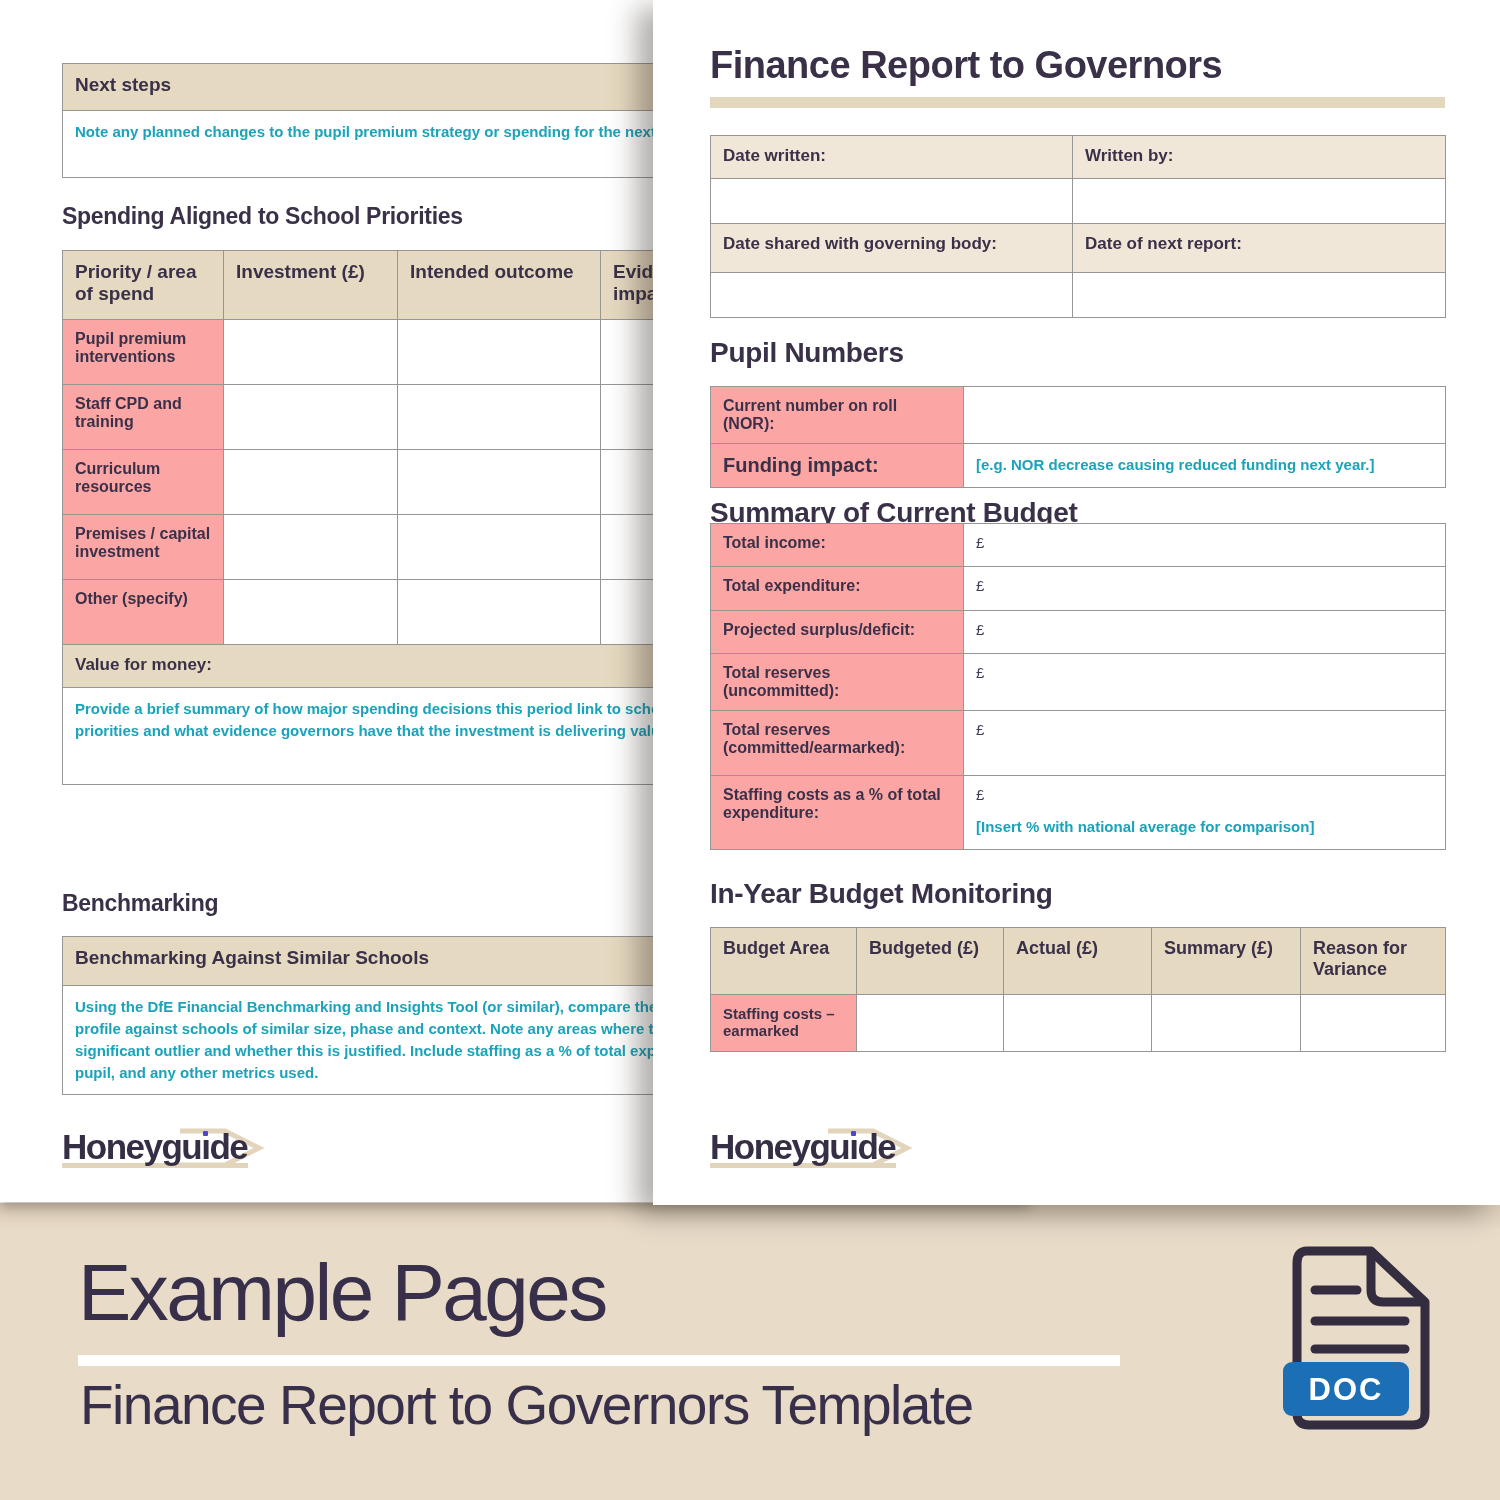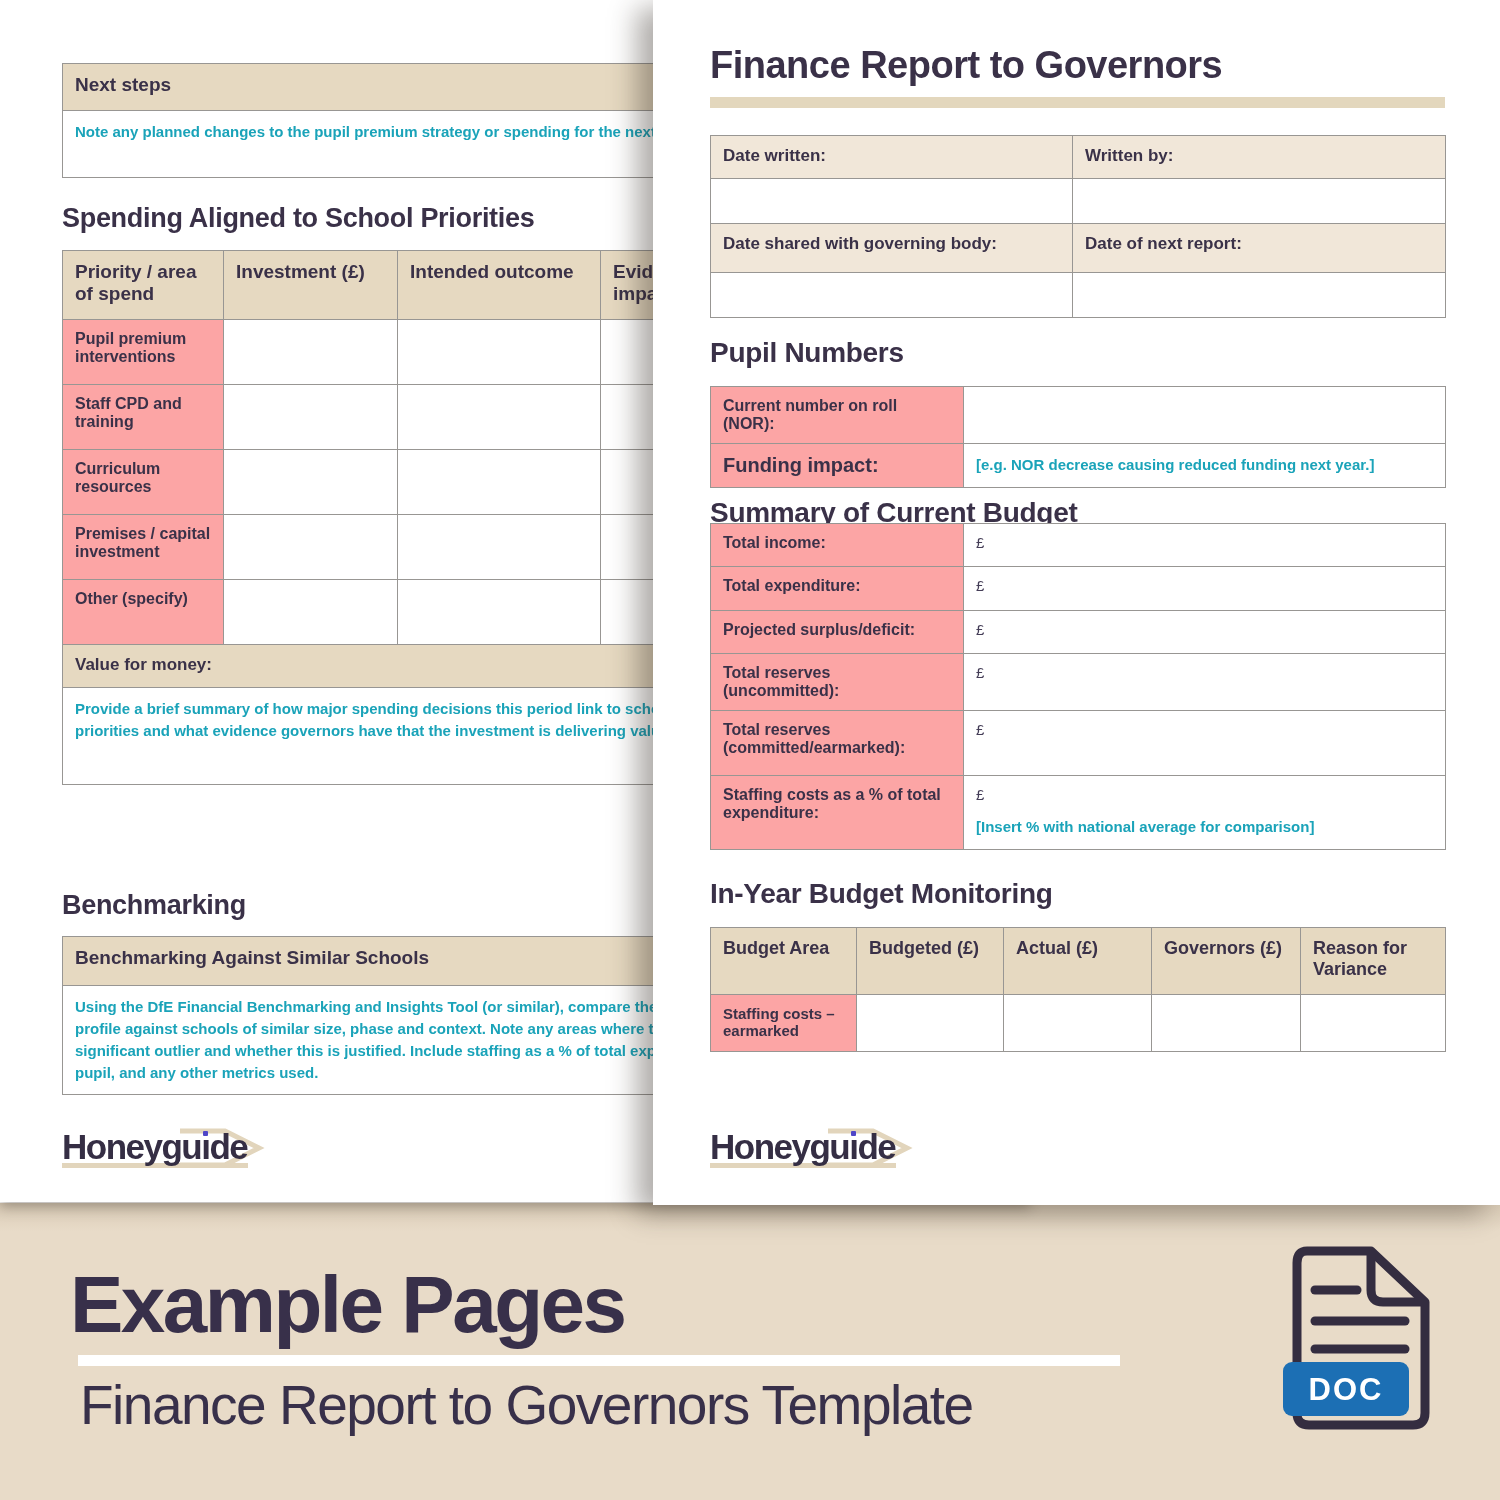--- a/index.html
+++ b/index.html
@@ -23,39 +23,39 @@
     font-size:16px;font-weight:bold;color:#3a3148;text-align:left;overflow:hidden;}
   table.tbl{border:1px solid #7c7a76;}
   .bar{background:#e6d9c1;}
   .cell-tan{background:#fca5a5;}
   .cell-tan-med{background:#f1e7d9;}
   .teal{color:#1aa3b9;font-size:15px;font-weight:bold;line-height:22px;}
   .preline{white-space:pre-line;}
   .pound{font-weight:normal;font-size:15px;color:#443d57;}
 
   .heading{position:absolute;font-weight:bold;color:#3a3148;white-space:nowrap;}
-  .h-left{font-size:27px;letter-spacing:-0.3px;}
+  .h-left{font-size:23px;letter-spacing:-0.3px;}
   .h-right{font-size:28px;letter-spacing:-0.3px;}
 
   #rp-title{position:absolute;left:57px;top:44px;font-size:38px;font-weight:bold;
     letter-spacing:-0.5px;white-space:nowrap;}
   #rp-title-underline{position:absolute;left:57px;top:97px;width:735px;height:11px;background:#e3d7bd;}
 
   
   .logo{position:absolute;width:210px;height:48px;}
   .logo-arrow{position:absolute;left:0;top:0;z-index:1;}
   .logo-underline{position:absolute;left:0;bottom:4px;width:186px;height:5px;background:#e2d5bc;z-index:0;}
   .logo-text{position:absolute;left:0;top:0;z-index:2;font-size:35px;font-weight:bold;
     letter-spacing:-1.5px;color:#352e44;line-height:46px;white-space:nowrap;}
   .iwrap{position:relative;display:inline-block;}
   .idot{position:absolute;left:2px;top:7px;width:5px;height:5px;background:#4f46c8;border-radius:1px;}
 
   
-  #banner-title{position:absolute;left:70px;top:44px;font-size:80px;font-weight:bold;
-    letter-spacing:-2.5px;color:#38304a;white-space:nowrap;margin-top:12px;}
+  #banner-title{position:absolute;left:78px;top:44px;font-size:80px;font-weight:normal;
+    letter-spacing:-2.5px;color:#38304a;white-space:nowrap;}
   #banner-divider{position:absolute;left:78px;top:152px;width:1042px;height:11px;background:#ffffff;}
   #banner-subtitle{position:absolute;left:80px;top:170px;font-size:55px;font-weight:normal;
     letter-spacing:-1.5px;color:#38304a;white-space:nowrap;}
   #doc-icon{position:absolute;left:1283px;top:42px;}
 </style>
 </head>
 <body>
 
 <div id="banner">
   <div id="banner-title">Example Pages</div>
@@ -263,21 +263,21 @@
         <col style="width:147px">
         <col style="width:148px">
         <col style="width:149px">
         <col style="width:145px">
       </colgroup>
     <tbody>
         <tr>
       <th class="bar" style="height:46px;font-size:18px">Budget Area</th>
       <th class="bar" style="font-size:18px">Budgeted (£)</th>
       <th class="bar" style="font-size:18px">Actual (£)</th>
-      <th class="bar" style="font-size:18px">Governors (£)</th>
+      <th class="bar" style="font-size:18px">Summary (£)</th>
       <th class="bar" style="font-size:18px">Reason for Variance</th>
     </tr>
     <tr>
       <td class="cell-tan" style="height:36px;font-size:15px">Staffing costs – earmarked</td>
       <td></td>
           <td></td>
       <td></td>
           <td></td>
     </tr>
   </tbody>

